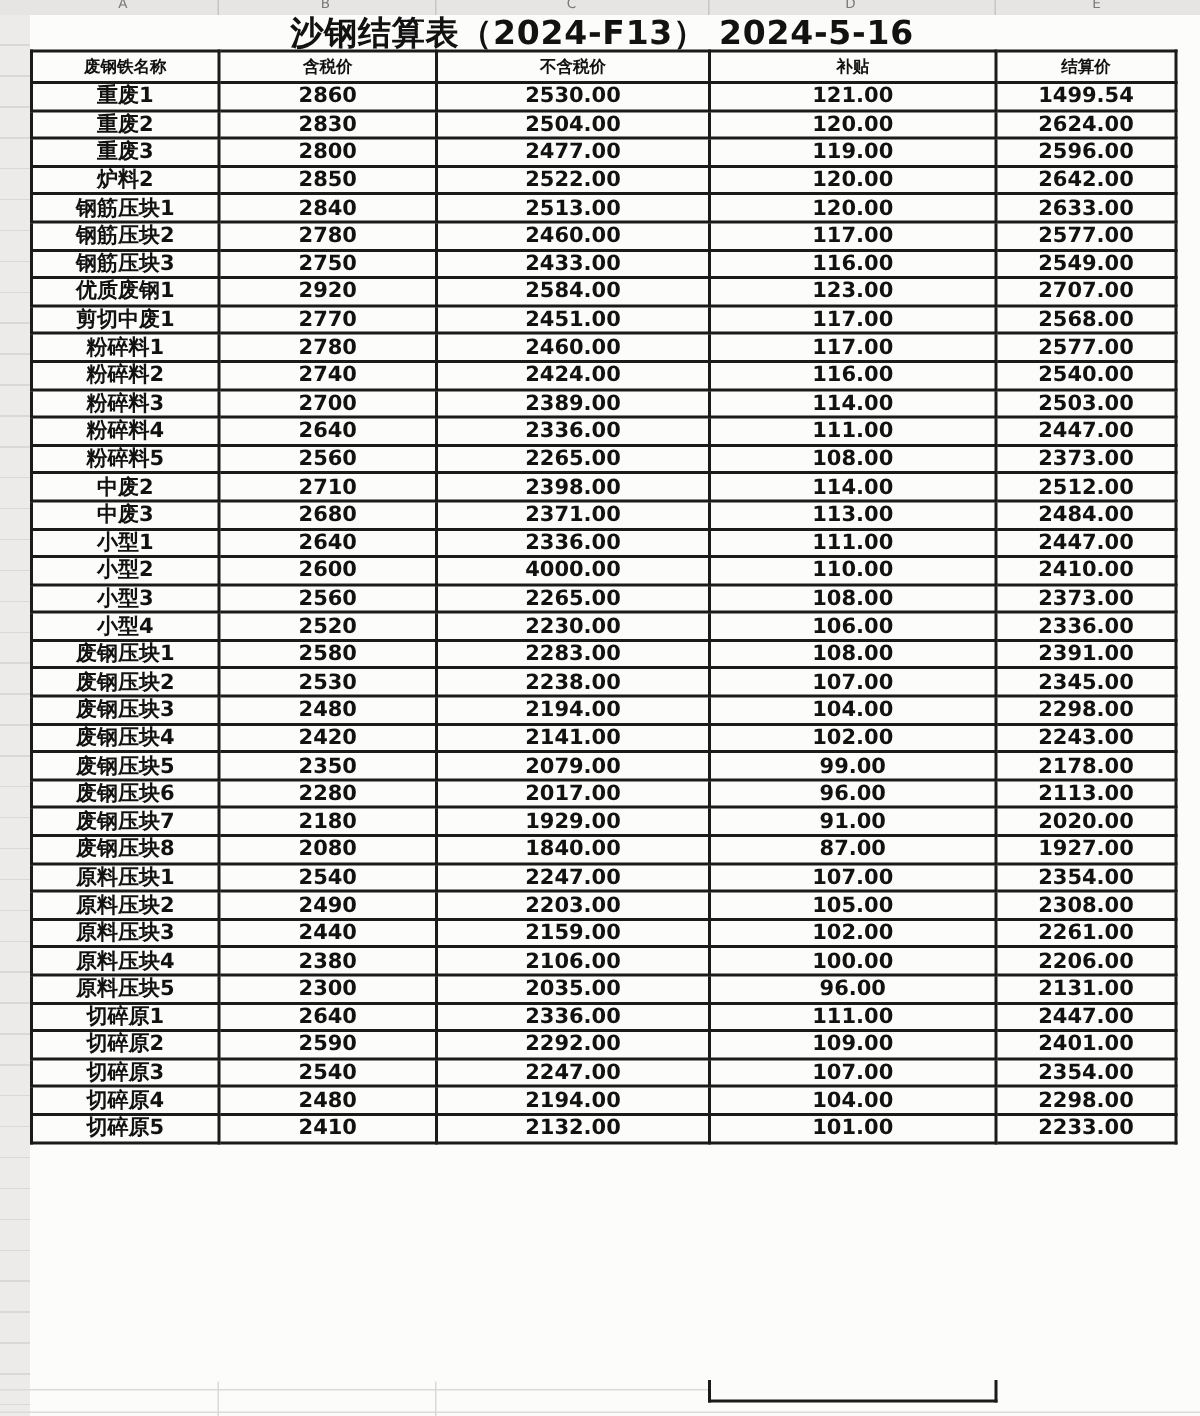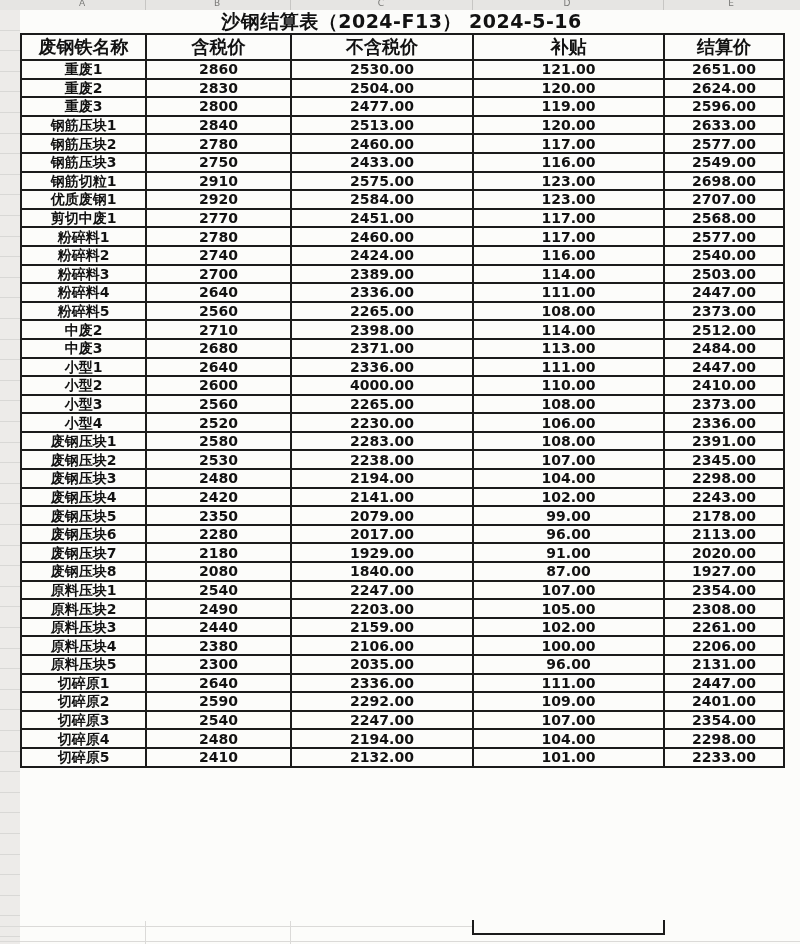--- a/index.html
+++ b/index.html
@@ -45,21 +45,21 @@
     position: absolute; left: 20px; top: 10px;
     width: 780px; height: 934px;
     background: #fcfcfa;
   }
 
   
   .title-row {
     position: absolute; left: 20px; top: 10px;
     width: 763px; height: 23px;
     display: flex; align-items: center; justify-content: center;
-    font-size: 19px; font-weight: 700; letter-spacing: 0.5px;
+    font-size: 22px; font-weight: 700; letter-spacing: 0.5px;
     background: #fcfcfa;
   }
 
   
   table.price-table {
     position: absolute; left: 20px; top: 33px;
     border-collapse: collapse; table-layout: fixed;
     background: #fcfcfa;
   }
   .price-table col.c-name  { width: 125px; }
@@ -68,21 +68,21 @@
   .price-table col.c-sub   { width: 191px; }
   .price-table col.c-set   { width: 120px; }
   .price-table th, .price-table td {
     border: 2px solid #1b1b1b;
     padding: 0;
     text-align: center;
     font-weight: 700;
     white-space: nowrap;
     overflow: hidden;
   }
-  .price-table th { height: 19px; font-size: 18px; }
+  .price-table th { height: 19px; font-size: 11px; }
   .price-table td { height: 16.6px; font-size: 14px; line-height: 1; }
 
   
   .empty-cell {
     position: absolute; left: 472px; top: 920px;
     width: 189px; height: 13px;
     border-left: 2px solid #1b1b1b;
     border-right: 2px solid #1b1b1b;
     border-bottom: 2px solid #1b1b1b;
     background: #fcfcfa;
@@ -129,37 +129,44 @@
       <th>补贴</th>
       <th>结算价</th>
     </tr>
   </thead>
   <tbody>
       <tr>
         <td>重废1</td>
         <td>2860</td>
         <td>2530.00</td>
         <td>121.00</td>
-        <td>2651.00</td>
+        <td>1499.54</td>
       </tr>
       <tr>
         <td>重废2</td>
         <td>2830</td>
         <td>2504.00</td>
         <td>120.00</td>
         <td>2624.00</td>
       </tr>
       <tr>
         <td>重废3</td>
         <td>2800</td>
         <td>2477.00</td>
         <td>119.00</td>
         <td>2596.00</td>
       </tr>
       <tr>
+        <td>炉料2</td>
+        <td>2850</td>
+        <td>2522.00</td>
+        <td>120.00</td>
+        <td>2642.00</td>
+      </tr>
+      <tr>
         <td>钢筋压块1</td>
         <td>2840</td>
         <td>2513.00</td>
         <td>120.00</td>
         <td>2633.00</td>
       </tr>
       <tr>
         <td>钢筋压块2</td>
         <td>2780</td>
         <td>2460.00</td>
@@ -167,27 +174,20 @@
         <td>2577.00</td>
       </tr>
       <tr>
         <td>钢筋压块3</td>
         <td>2750</td>
         <td>2433.00</td>
         <td>116.00</td>
         <td>2549.00</td>
       </tr>
       <tr>
-        <td>钢筋切粒1</td>
-        <td>2910</td>
-        <td>2575.00</td>
-        <td>123.00</td>
-        <td>2698.00</td>
-      </tr>
-      <tr>
         <td>优质废钢1</td>
         <td>2920</td>
         <td>2584.00</td>
         <td>123.00</td>
         <td>2707.00</td>
       </tr>
       <tr>
         <td>剪切中废1</td>
         <td>2770</td>
         <td>2451.00</td>

